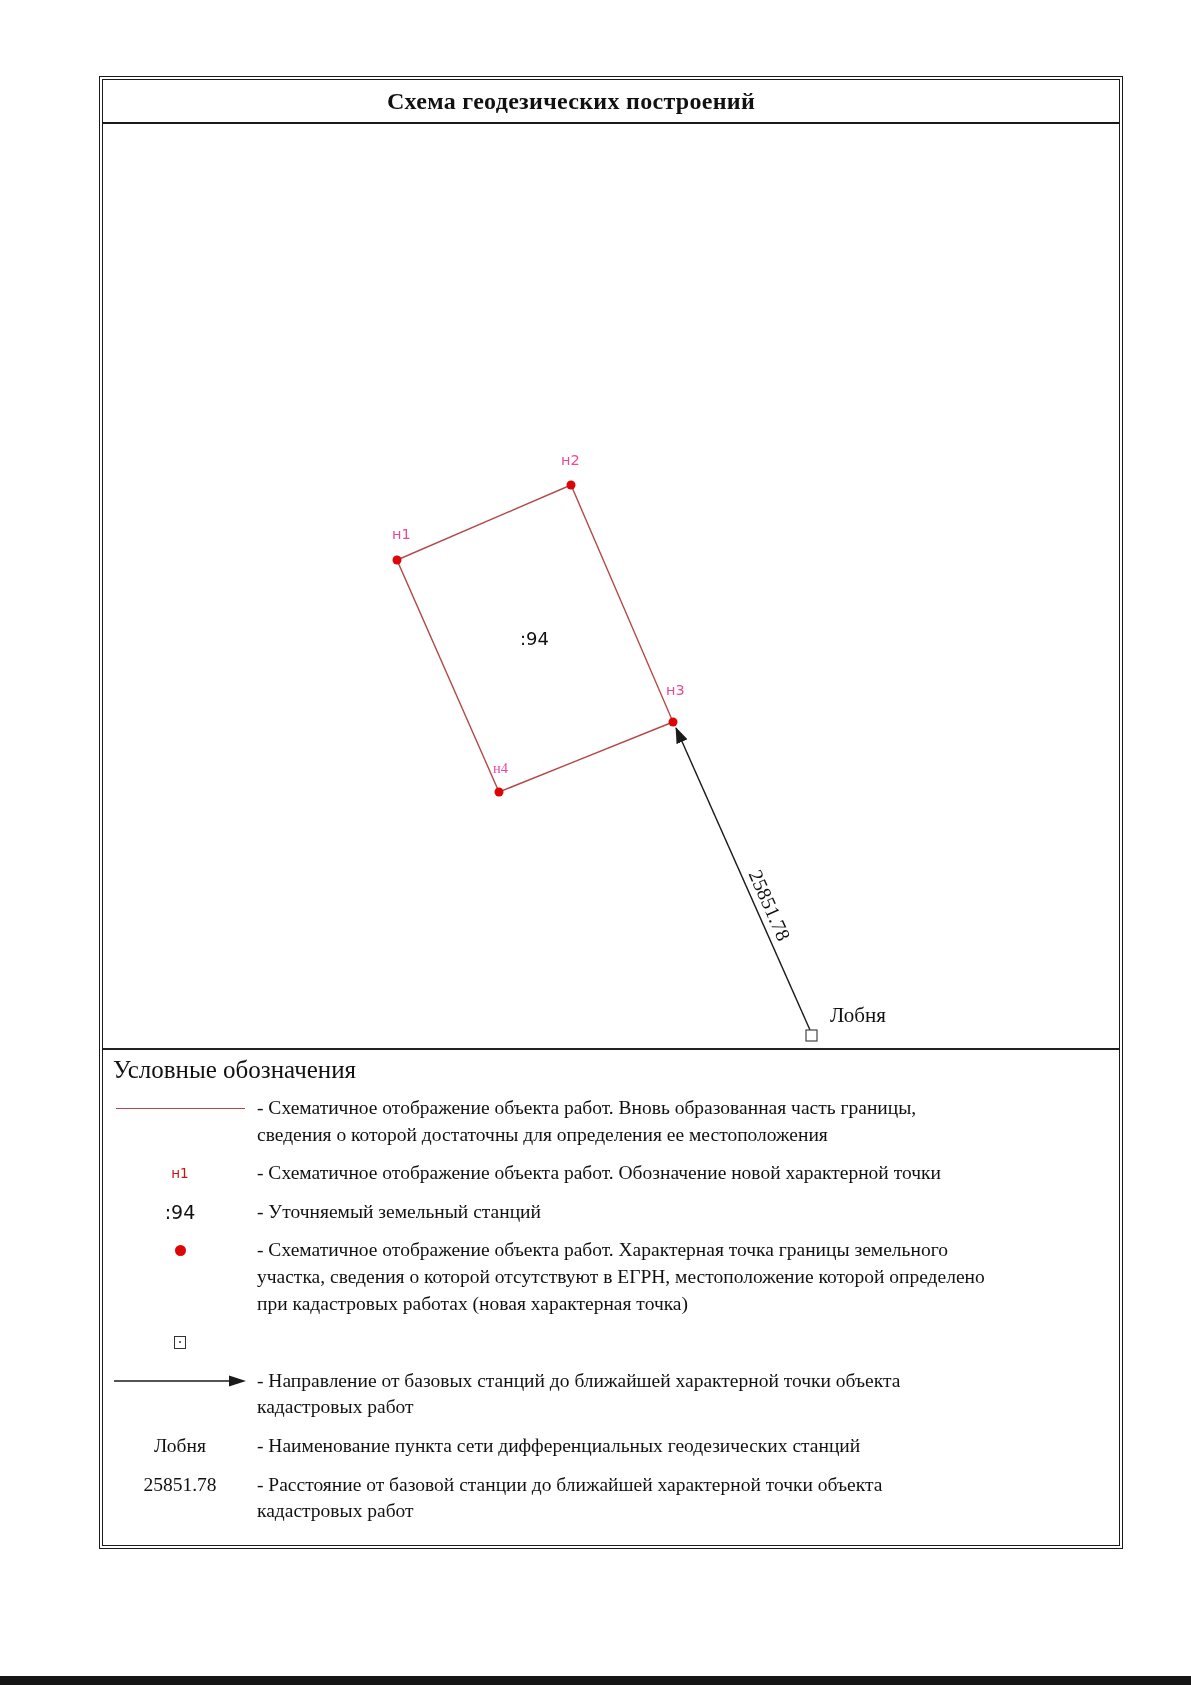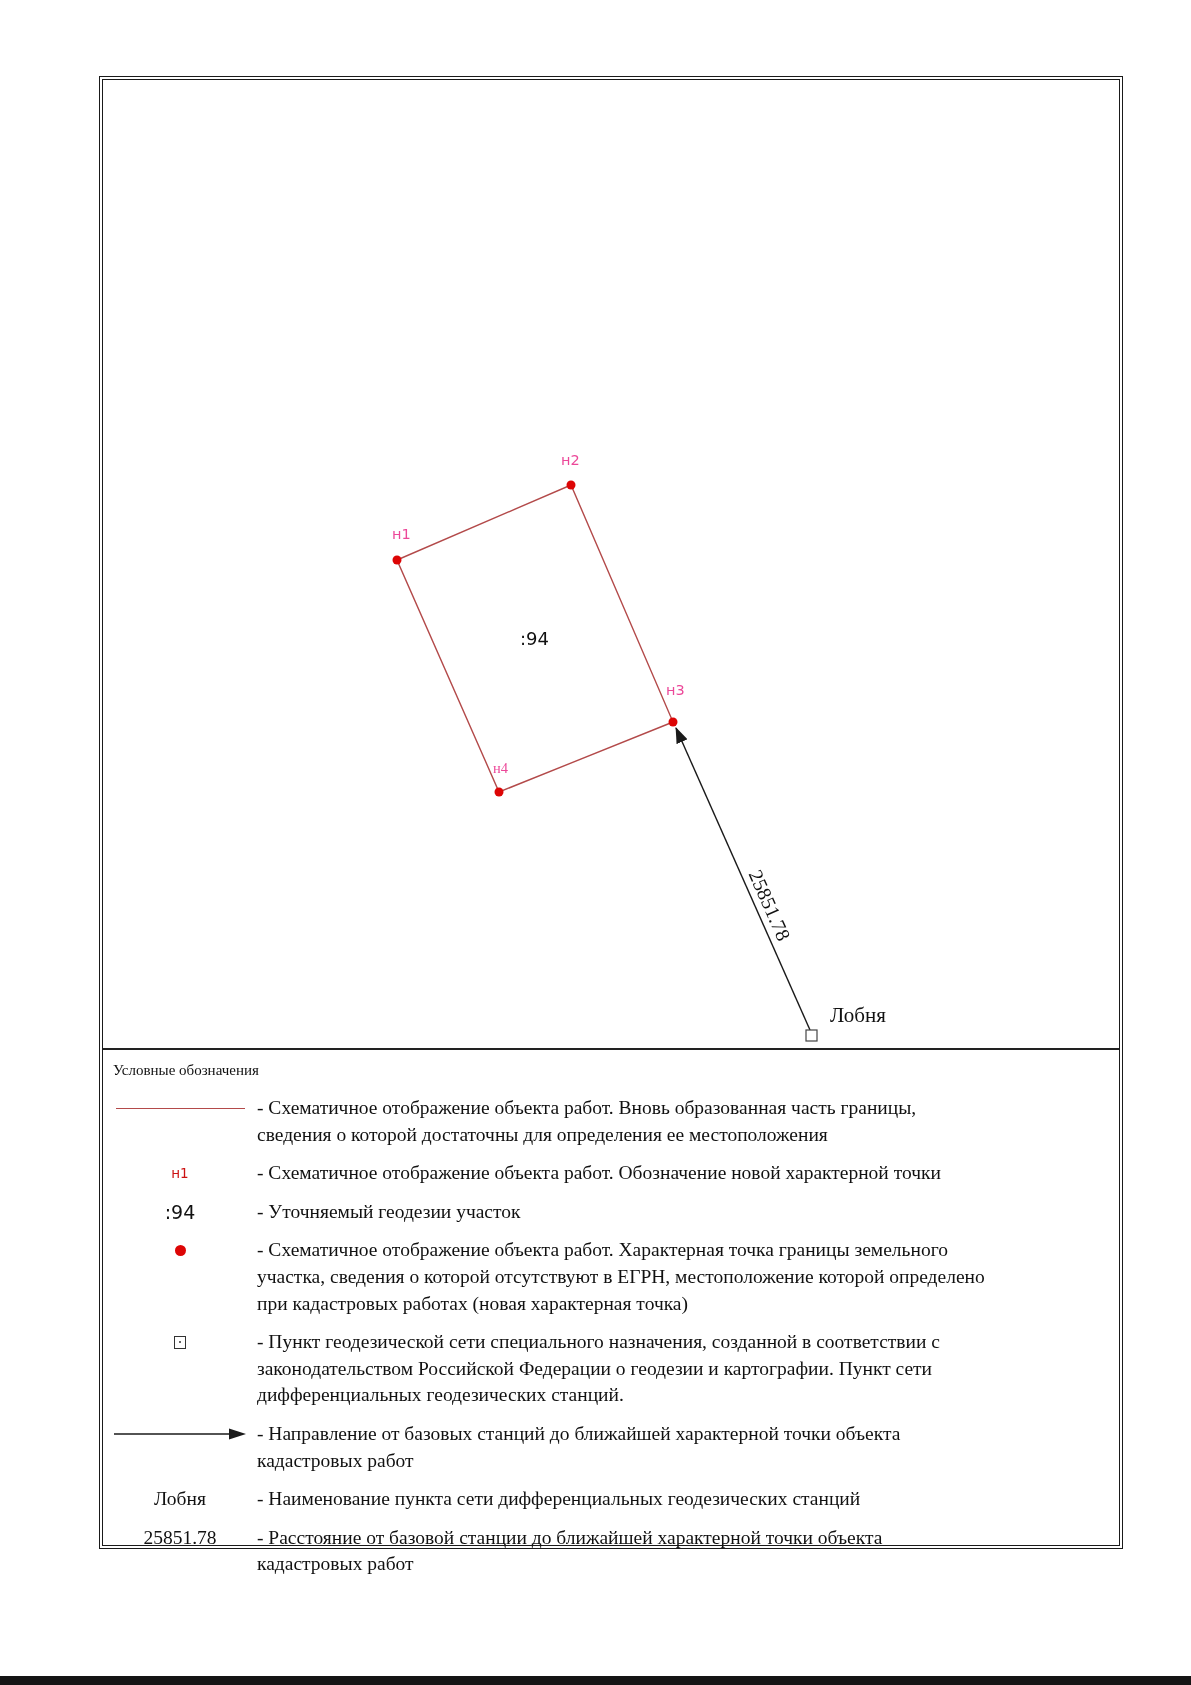--- a/index.html
+++ b/index.html
@@ -18,21 +18,21 @@
     border-bottom:2px solid #1a1a1a; box-sizing:border-box;
     display:flex; align-items:center; justify-content:center; padding-right:80px;
   }
   .title-text { font-size:24px; font-weight:bold; letter-spacing:0.3px; }
 
   .legend-divider {
     position:absolute; left:0; top:968px; width:100%; height:0;
     border-top:2px solid #222;
   }
   .legend { position:absolute; left:0; top:975px; width:100%; }
-  .legend-header { margin:2px 0 2px 10px; font-size:15px; line-height:26px; }
+  .legend-header { margin:2px 0 2px 10px; font-size:25px; line-height:26px; }
   .lrow { display:flex; align-items:flex-start;margin-top:12px; }
   .sym {
     flex:none; width:154px; height:26.6px;
     display:flex; align-items:center; justify-content:center;
   }
   .ltext {
     flex:1; font-size:19.5px; line-height:26.6px;
     white-space:pre-line; padding-right:4px;
   }
   .sym-line { width:129px; height:0; border-top:1.6px solid #b34a4a; }
@@ -80,20 +80,23 @@
     <polygon points="397,560 571,485 673,722 499,792" fill="none" stroke="#b34a4a" stroke-width="1.4"></polygon>
     <line x1="810" y1="1030" x2="676" y2="728" stroke="#1a1a1a" stroke-width="1.4" marker-end="url(#ah)"></line>
     <circle cx="397" cy="560" r="4.5" fill="#dd0505"></circle>
     <circle cx="571" cy="485" r="4.5" fill="#dd0505"></circle>
     <circle cx="673" cy="722" r="4.5" fill="#dd0505"></circle>
     <circle cx="499" cy="792" r="4.5" fill="#dd0505"></circle>
     <rect x="806" y="1030" width="11" height="11" fill="#ffffff" stroke="#444" stroke-width="1.2"></rect>
   </svg>
 
   <div class="frame">
+    <div class="title-bar">
+      <span class="title-text">Схема геодезических построений</span>
+    </div>
 
     <div class="legend-divider"></div>
 
     <div class="legend">
       <div class="legend-header">Условные обозначения</div>
 
       <div class="lrow">
         <div class="sym">
           <div class="sym-line"></div>
         </div>
@@ -105,41 +108,38 @@
         <div class="sym">
           <span class="sym-n1">н1</span>
         </div>
         <div class="ltext">- Схематичное отображение объекта работ. Обозначение новой характерной точки</div>
       </div>
 
       <div class="lrow">
         <div class="sym">
           <span class="sym-94">:94</span>
         </div>
-        <div class="ltext">- Уточняемый геодезии участок</div>
+        <div class="ltext">- Уточняемый земельный станций</div>
       </div>
 
       <div class="lrow">
         <div class="sym">
           <div class="sym-dot"></div>
         </div>
         <div class="ltext">- Схематичное отображение объекта работ. Характерная точка границы земельного
 участка, сведения о которой отсутствуют в ЕГРН, местоположение которой определено
 при кадастровых работах (новая характерная точка)</div>
       </div>
 
       <div class="lrow">
         <div class="sym">
           <div class="sym-square">
             <div class="sym-square-dot"></div>
           </div>
         </div>
-        <div class="ltext">- Пункт геодезической сети специального назначения, созданной в соответствии с
-законодательством Российской Федерации о геодезии и картографии. Пункт сети
-дифференциальных геодезических станций.</div>
       </div>
 
       <div class="lrow">
         <div class="sym">
           <svg width="134" height="12" xmlns="http://www.w3.org/2000/svg">
             <line x1="1" y1="6" x2="116" y2="6" stroke="#1a1a1a" stroke-width="1.6"></line>
             <polygon points="116,0.5 133,6 116,11.5" fill="#1a1a1a"></polygon>
           </svg>
         </div>
         <div class="ltext">- Направление от базовых станций до ближайшей характерной точки объекта

